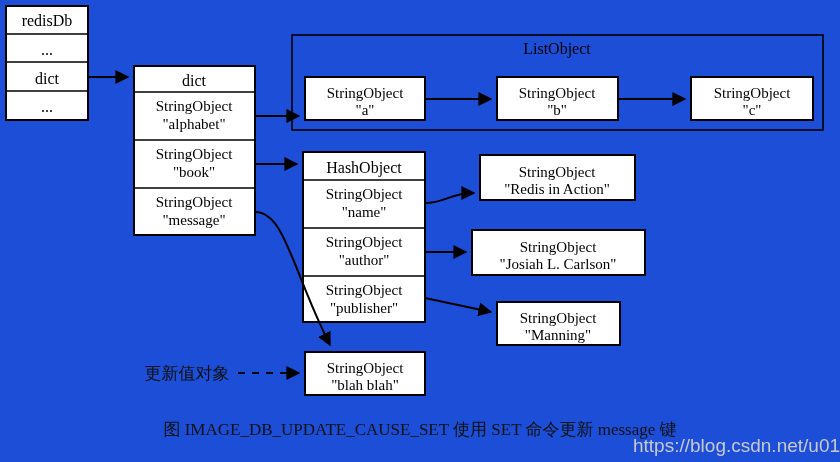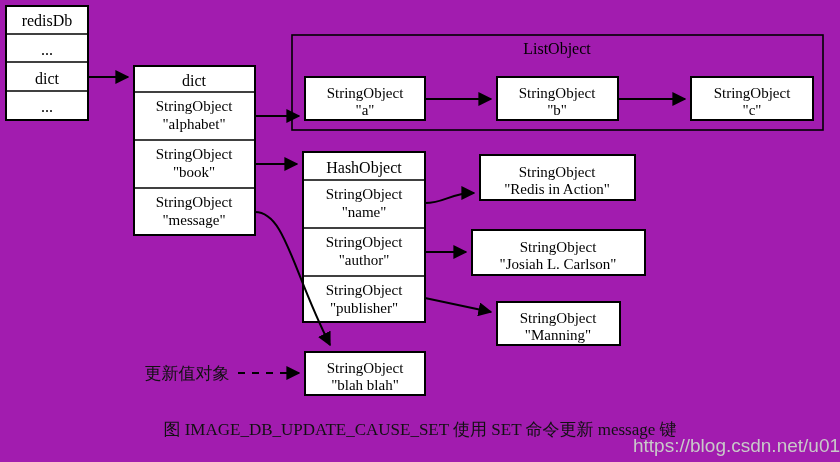--- a/index.html
+++ b/index.html
@@ -7,21 +7,21 @@
     padding: 0;
     background: #ffffff;
   }
   body {
     font-family: "Liberation Serif", "DejaVu Serif", serif;
   }
   #canvas {
     position: relative;
     width: 840px;
     height: 462px;
-    background: #a21caf;
+    background: #1d4ed8;
     overflow: hidden;
   }
   svg.layer {
     position: absolute;
     left: 0;
     top: 0;
     width: 840px;
     height: 462px;
   }
   .boxtext {

